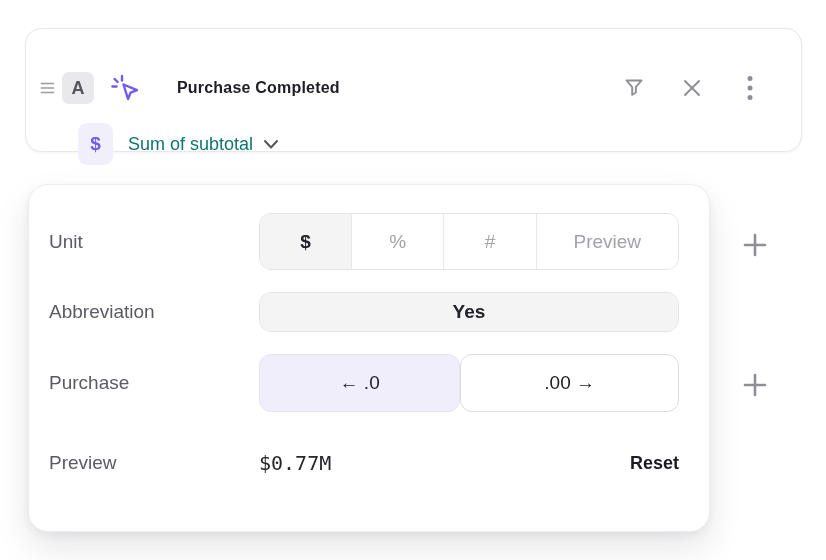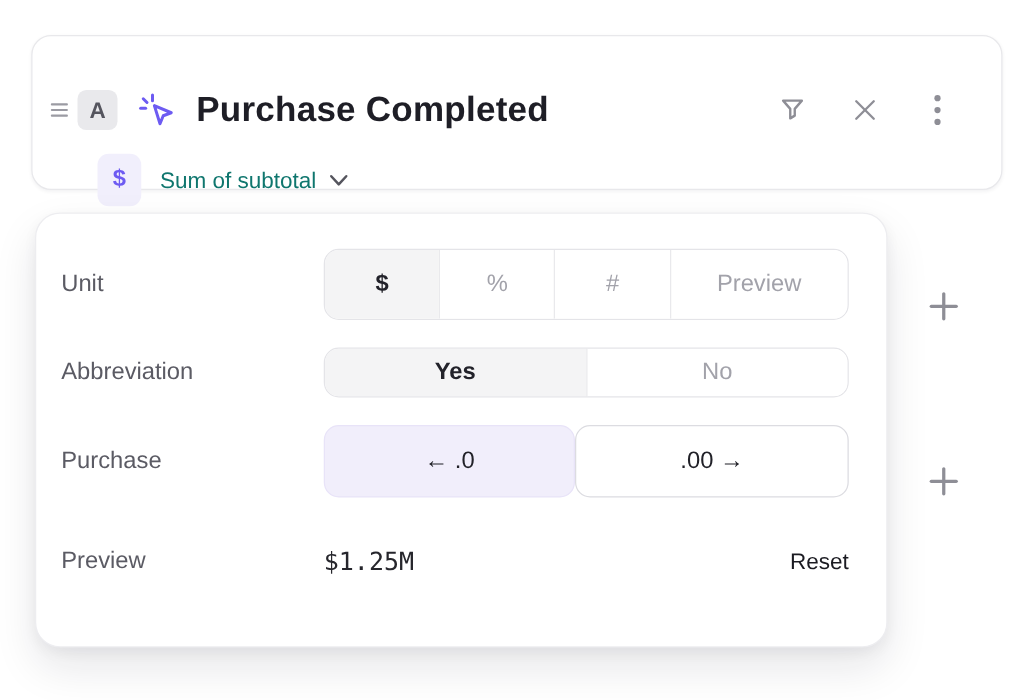--- a/index.html
+++ b/index.html
@@ -18,40 +18,40 @@
     display:flex; align-items:center; padding:0 0 0 8px;
   }
   .drag-handle { width:26px; display:flex; align-items:center; justify-content:center; cursor:grab; }
   .event-badge {
     width:32px; height:32px; margin-left:2px; border-radius:7px; background:#E9E9EC;
     display:flex; align-items:center; justify-content:center;
     font-size:18px; font-weight:700; color:#55555E;
   }
   .event-icon { margin-left:15px; display:flex; align-items:center; }
   .event-title {
-    margin-left:14px; font-size:28px; font-weight:700; color:#1E1E26; letter-spacing:.2px;
+    margin-left:34px; font-size:16px; font-weight:700; color:#1E1E26; letter-spacing:.2px;
   }
   .header-actions { margin-left:auto; display:flex; align-items:center; gap:32px; padding-right:38px; }
   .icon-btn { display:flex; align-items:center; justify-content:center; width:26px; height:26px; cursor:pointer; border-radius:6px; }
 
   .metric-row {
     position:absolute; left:52px; top:94px; height:42px;
     display:flex; align-items:center;
   }
   .metric-badge {
     width:35px; height:42px; border-radius:9px; background:#F1EFFC;
     display:flex; align-items:center; justify-content:center;
     font-size:19px; font-weight:700; color:#6D5BF2;
   }
   .metric-label { margin-left:15px; font-size:18px; color:#0f766e; }
   .metric-chevron { margin-left:10px; display:flex; align-items:center; cursor:pointer; }
 
   
   .format-panel {
-    position:absolute; left:28px; top:170px; width:682px; height:348px;
+    position:absolute; left:28px; top:184px; width:682px; height:348px;
     background:#fff; border:1px solid #EDEDF0; border-radius:20px;
     box-shadow:0 16px 34px rgba(24,24,35,.10), 0 4px 10px rgba(24,24,35,.05);
     padding:28px 32px 23px 20px;
   }
   .panel-row { display:flex; align-items:center; margin-bottom:22px; }
   .panel-row:last-child { margin-bottom:0; }
   .row-label { width:210px; font-size:19px; color:#5B5B64; flex:none; }
   .row-controls { width:420px; flex:none; display:flex; align-items:center; }
 
   .seg-group {
@@ -76,21 +76,21 @@
     font-size:19px; color:#212128; cursor:pointer;
   }
   .dec-btn.decrease { width:208px; background:#F1EEFB; border:1px solid #E8E3F8; }
   .dec-btn.increase { width:226px; background:#fff; border:1px solid #DCDCE1; }
 
   .preview-row .row-controls { justify-content:space-between; height:58px; }
   .preview-value {
     font-family:"DejaVu Sans Mono", monospace; font-size:20px; color:#26262C;
   }
   .reset-btn {
-    font-size:18px; font-weight:400; color:#1B1B22; cursor:pointer; background:none; border:none;
+    font-size:18px; font-weight:700; color:#1B1B22; cursor:pointer; background:none; border:none;
     font-family:"Liberation Sans", sans-serif;
   }
 
   
   .plus-btn {
     position:absolute; width:28px; height:28px; display:flex; align-items:center; justify-content:center;
     cursor:pointer; background:none; border:none;
   }
   .plus-btn.first { left:741px; top:231px; }
   .plus-btn.second { left:741px; top:371px; }
@@ -177,37 +177,36 @@
           <span class="seg wide">Preview</span>
         </div>
       </div>
     </div>
 
     <div class="panel-row">
       <span class="row-label">Abbreviation</span>
       <div class="row-controls">
         <div class="seg-group two abbrev">
           <span class="seg selected">Yes</span>
-          <span class="seg">No</span>
         </div>
       </div>
     </div>
 
     <div class="panel-row">
       <span class="row-label">Purchase</span>
       <div class="row-controls dec-controls">
         <span class="dec-btn decrease">← .0</span>
         <span class="dec-btn increase">.00 →</span>
       </div>
     </div>
 
     <div class="panel-row preview-row">
       <span class="row-label">Preview</span>
       <div class="row-controls">
-        <span class="preview-value">$1.25M</span>
+        <span class="preview-value">$0.77M</span>
         <button class="reset-btn">Reset</button>
       </div>
     </div>
   </div>
 
   <button class="plus-btn first">
     <svg width="26" height="26" viewBox="0 0 26 26">
       <g stroke="#8E8E96" stroke-width="2.6" stroke-linecap="round">
         <line x1="13" y1="3" x2="13" y2="23"></line>
         <line x1="3" y1="13" x2="23" y2="13"></line>

